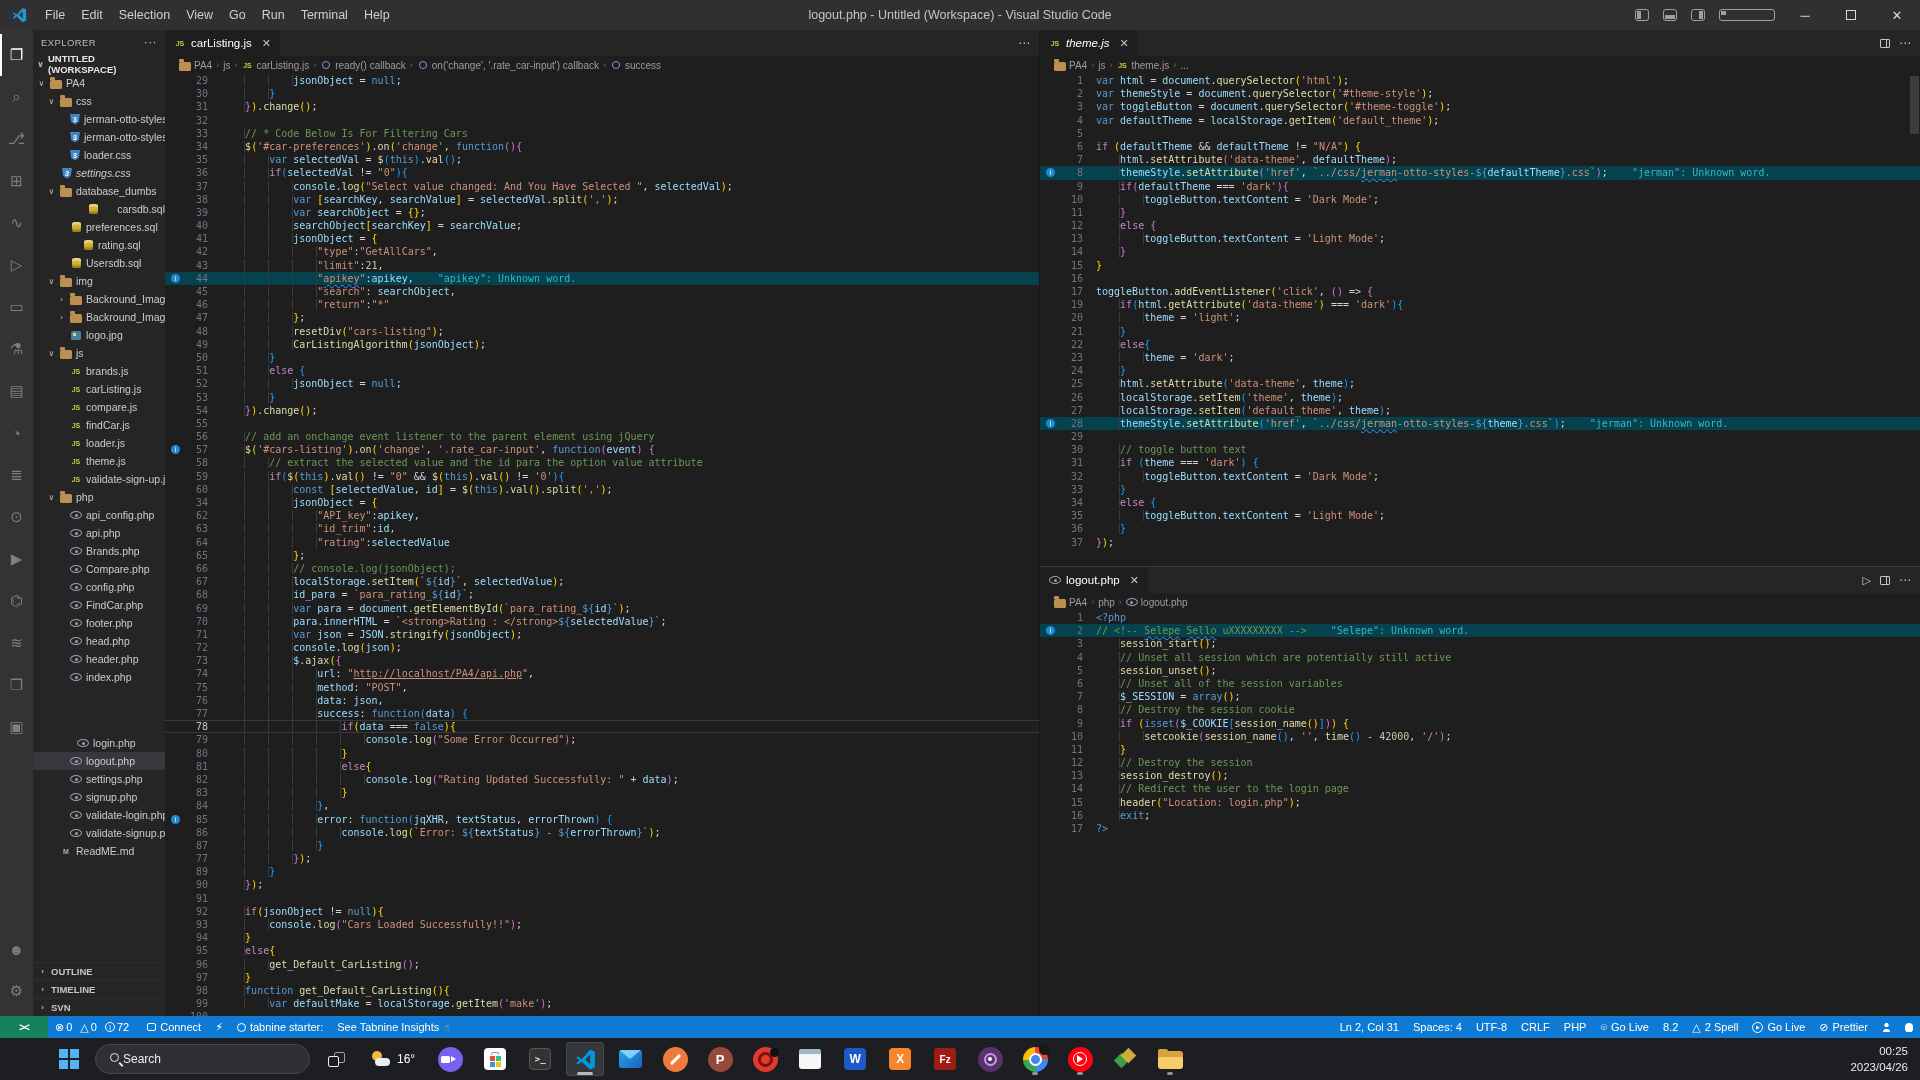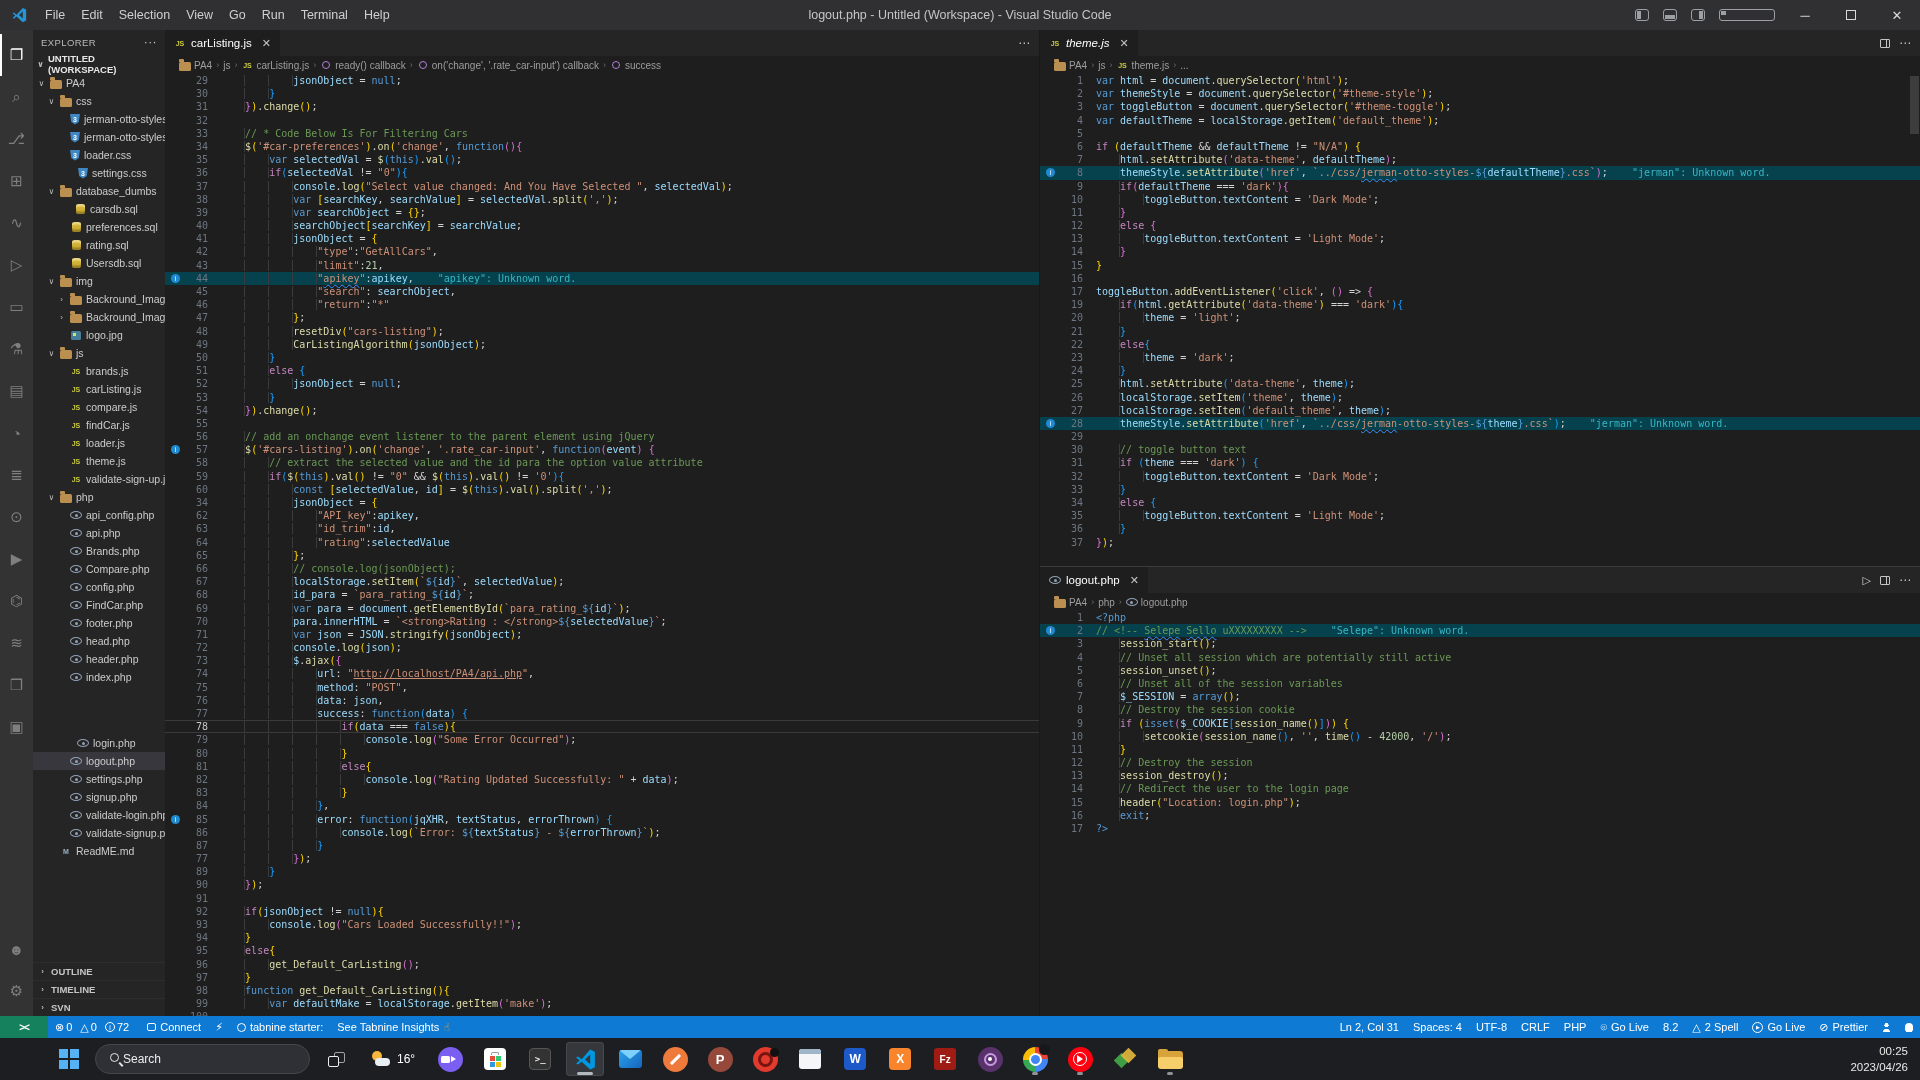--- a/index.html
+++ b/index.html
@@ -217,49 +217,49 @@
         <div class="tree-row" style="padding-left: 24px;">
           <span class="chev"></span>
           <span class="fi fi-css">3</span>
           <span>jerman-otto-styles...</span>
         </div>
         <div class="tree-row" style="padding-left: 24px;">
           <span class="chev"></span>
           <span class="fi fi-css">3</span>
           <span>loader.css</span>
         </div>
-        <div class="tree-row" style="padding-left: 32px;">
+        <div class="tree-row" style="padding-left: 16px; font-style: italic;">
           <span class="chev"></span>
           <span class="fi fi-css">3</span>
           <span>settings.css</span>
         </div>
         <div class="tree-row" style="padding-left: 14px;">
           <span class="chev">∨</span>
           <span class="fi">
             <span class="fi-folder">
               <i></i>
             </span>
           </span>
           <span>database_dumbs</span>
         </div>
-        <div class="tree-row" style="padding-left: 28px;">
+        <div class="tree-row" style="padding-left: 28px; justify-content: space-between;">
           <span class="chev"></span>
           <span class="fi">
             <i class="fi-sql"></i>
           </span>
           <span>carsdb.sql</span>
         </div>
         <div class="tree-row" style="padding-left: 24px;">
           <span class="chev"></span>
           <span class="fi">
             <i class="fi-sql"></i>
           </span>
           <span>preferences.sql</span>
         </div>
-        <div class="tree-row" style="padding-left: 24px;">
+        <div class="tree-row" style="padding-left: 36px;">
           <span class="chev"></span>
           <span class="fi">
             <i class="fi-sql"></i>
           </span>
           <span>rating.sql</span>
         </div>
         <div class="tree-row" style="padding-left: 24px;">
           <span class="chev"></span>
           <span class="fi">
             <i class="fi-sql"></i>

